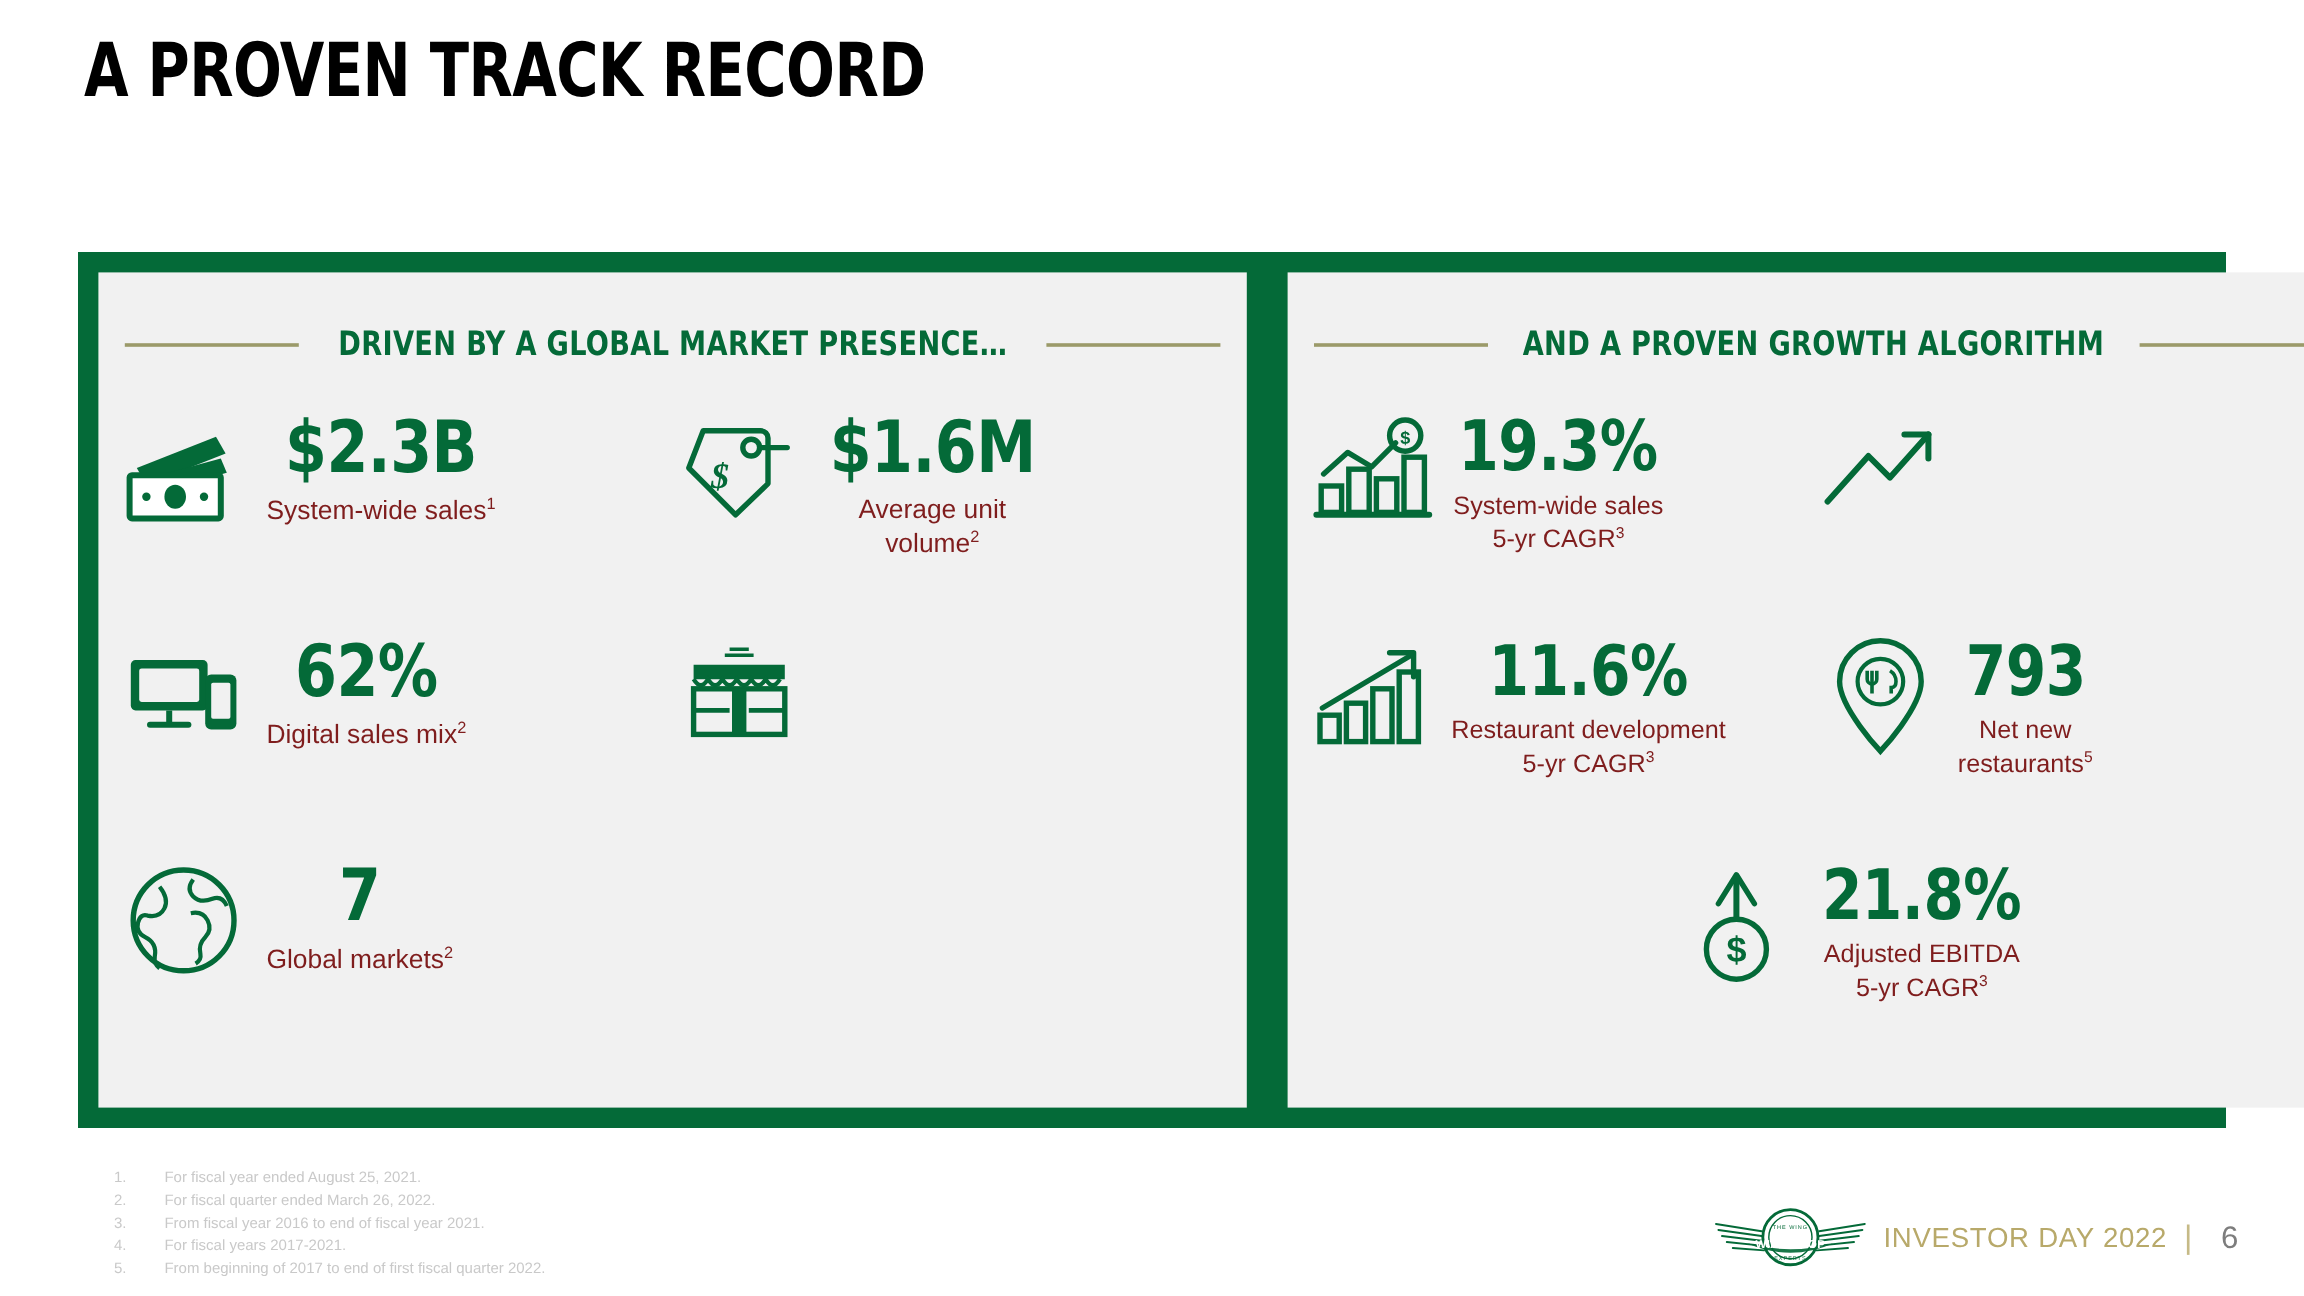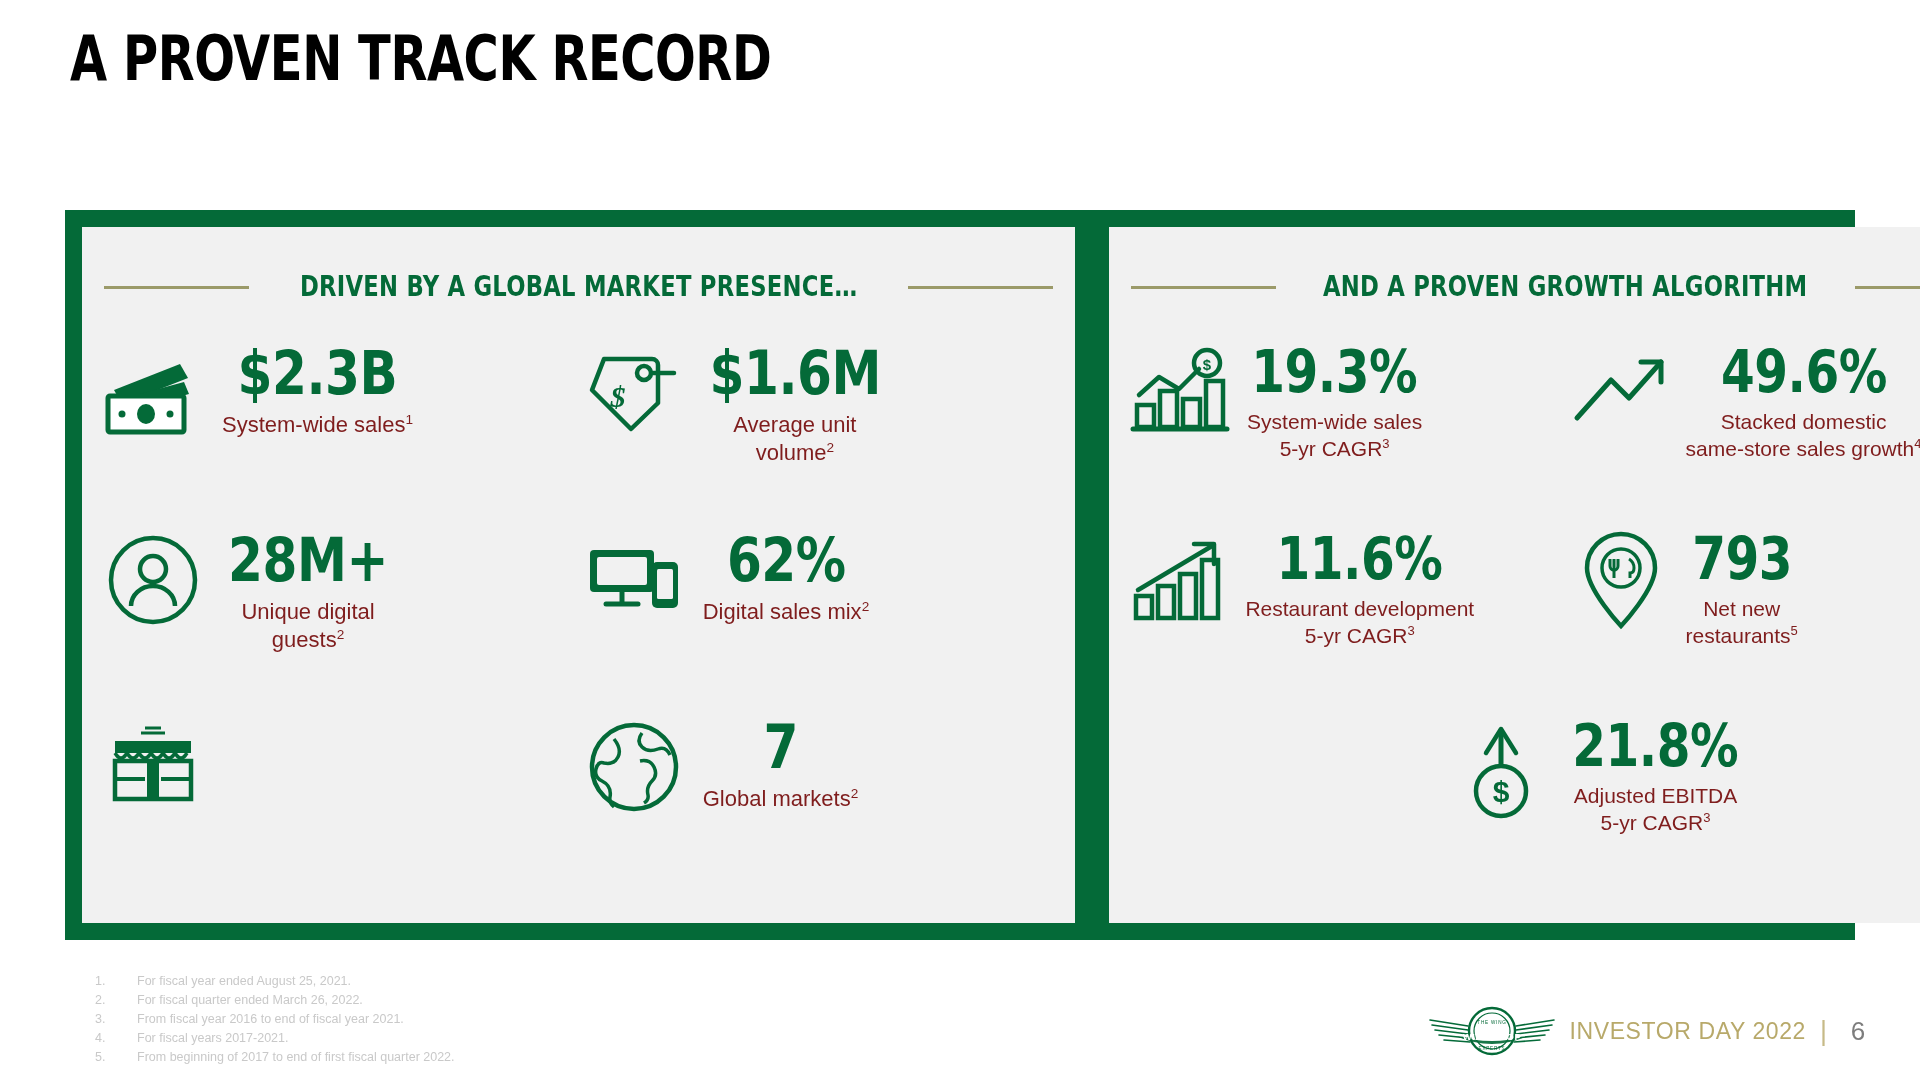--- a/index.html
+++ b/index.html
@@ -40,21 +40,21 @@
     margin:17px;
     padding-top:18px;
   }
   #divider-gap { width:6px; background:#046a38; }
 
   
   .panel-header {
     display:flex;
     align-items:center;
     justify-content:center;
-    gap:20px;
+    gap:2px;
     padding:0 22px;
     height:84px;
   }
   .rule {
     flex:0 0 auto;
     width:145px; height:3px;
     background:#9b9a69;
   }
   .panel-title {
     font-family:"DejaVu Sans Condensed","Liberation Sans Narrow","Liberation Sans", sans-serif;
@@ -194,34 +194,20 @@
             <text x="36" y="62" font-family="Liberation Serif, serif" font-size="30" font-style="italic" font-weight="bold" fill="#046a38" stroke="none" text-anchor="middle">$</text>
           </svg>
         </div>
         <div class="stat-text">
           <div class="stat-value">$1.6M</div>
           <div class="stat-label"><span>Average unit
 volume</span><sup>2</sup></div>
         </div>
       </div>
 
-      <div class="stat">
-        <div class="stat-icon">
-          <svg width="100" height="100" viewBox="0 0 100 100" fill="none" stroke="#046a38" stroke-width="4.5">
-            <circle cx="50" cy="50" r="42"></circle>
-            <circle cx="50" cy="39" r="13"></circle>
-            <path d="M28 76 a22 20 0 0 1 44 0"></path>
-          </svg>
-        </div>
-        <div class="stat-text">
-          <div class="stat-value">28M+</div>
-          <div class="stat-label"><span>Unique digital
-guests</span><sup>2</sup></div>
-        </div>
-      </div>
 
       <div class="stat">
         <div class="stat-icon">
           <svg width="104" height="88" viewBox="0 0 104 88" fill="none" stroke="#046a38" stroke-width="4.5" stroke-linejoin="round">
             <rect x="8" y="14" width="64" height="42" rx="4" fill="#046a38" stroke="none"></rect>
             <rect x="15" y="21" width="50" height="28" rx="2" fill="#f1f1f1" stroke="none"></rect>
             <line x1="40" y1="56" x2="40" y2="66" stroke-width="5"></line>
             <line x1="24" y1="68" x2="56" y2="68" stroke-width="5" stroke-linecap="round"></line>
             <rect x="70" y="26" width="26" height="46" rx="5" fill="#046a38" stroke="none"></rect>
             <rect x="75" y="33" width="16" height="30" rx="1.5" fill="#f1f1f1" stroke="none"></rect>
@@ -295,25 +281,20 @@
 5-yr CAGR</span><sup>3</sup></div>
         </div>
       </div>
 
       <div class="stat">
         <div class="stat-icon">
           <svg width="104" height="82" viewBox="0 0 104 82" fill="none" stroke="#046a38" stroke-width="5" stroke-linecap="round" stroke-linejoin="round">
             <polyline points="8,66 42,28 60,46 92,10" fill="none"></polyline>
             <polyline points="72,10 92,10 92,30" fill="none"></polyline>
           </svg>
-        </div>
-        <div class="stat-text">
-          <div class="stat-value">49.6%</div>
-          <div class="stat-label"><span>Stacked domestic
-same-store sales growth</span><sup>4</sup></div>
         </div>
       </div>
 
       <div class="stat">
         <div class="stat-icon">
           <svg width="104" height="92" viewBox="0 0 104 92" fill="none" stroke="#046a38" stroke-width="4.5">
             <rect x="8" y="62" width="16" height="22"></rect>
             <rect x="30" y="52" width="16" height="32"></rect>
             <rect x="52" y="40" width="16" height="44"></rect>
             <rect x="74" y="26" width="16" height="58"></rect>

